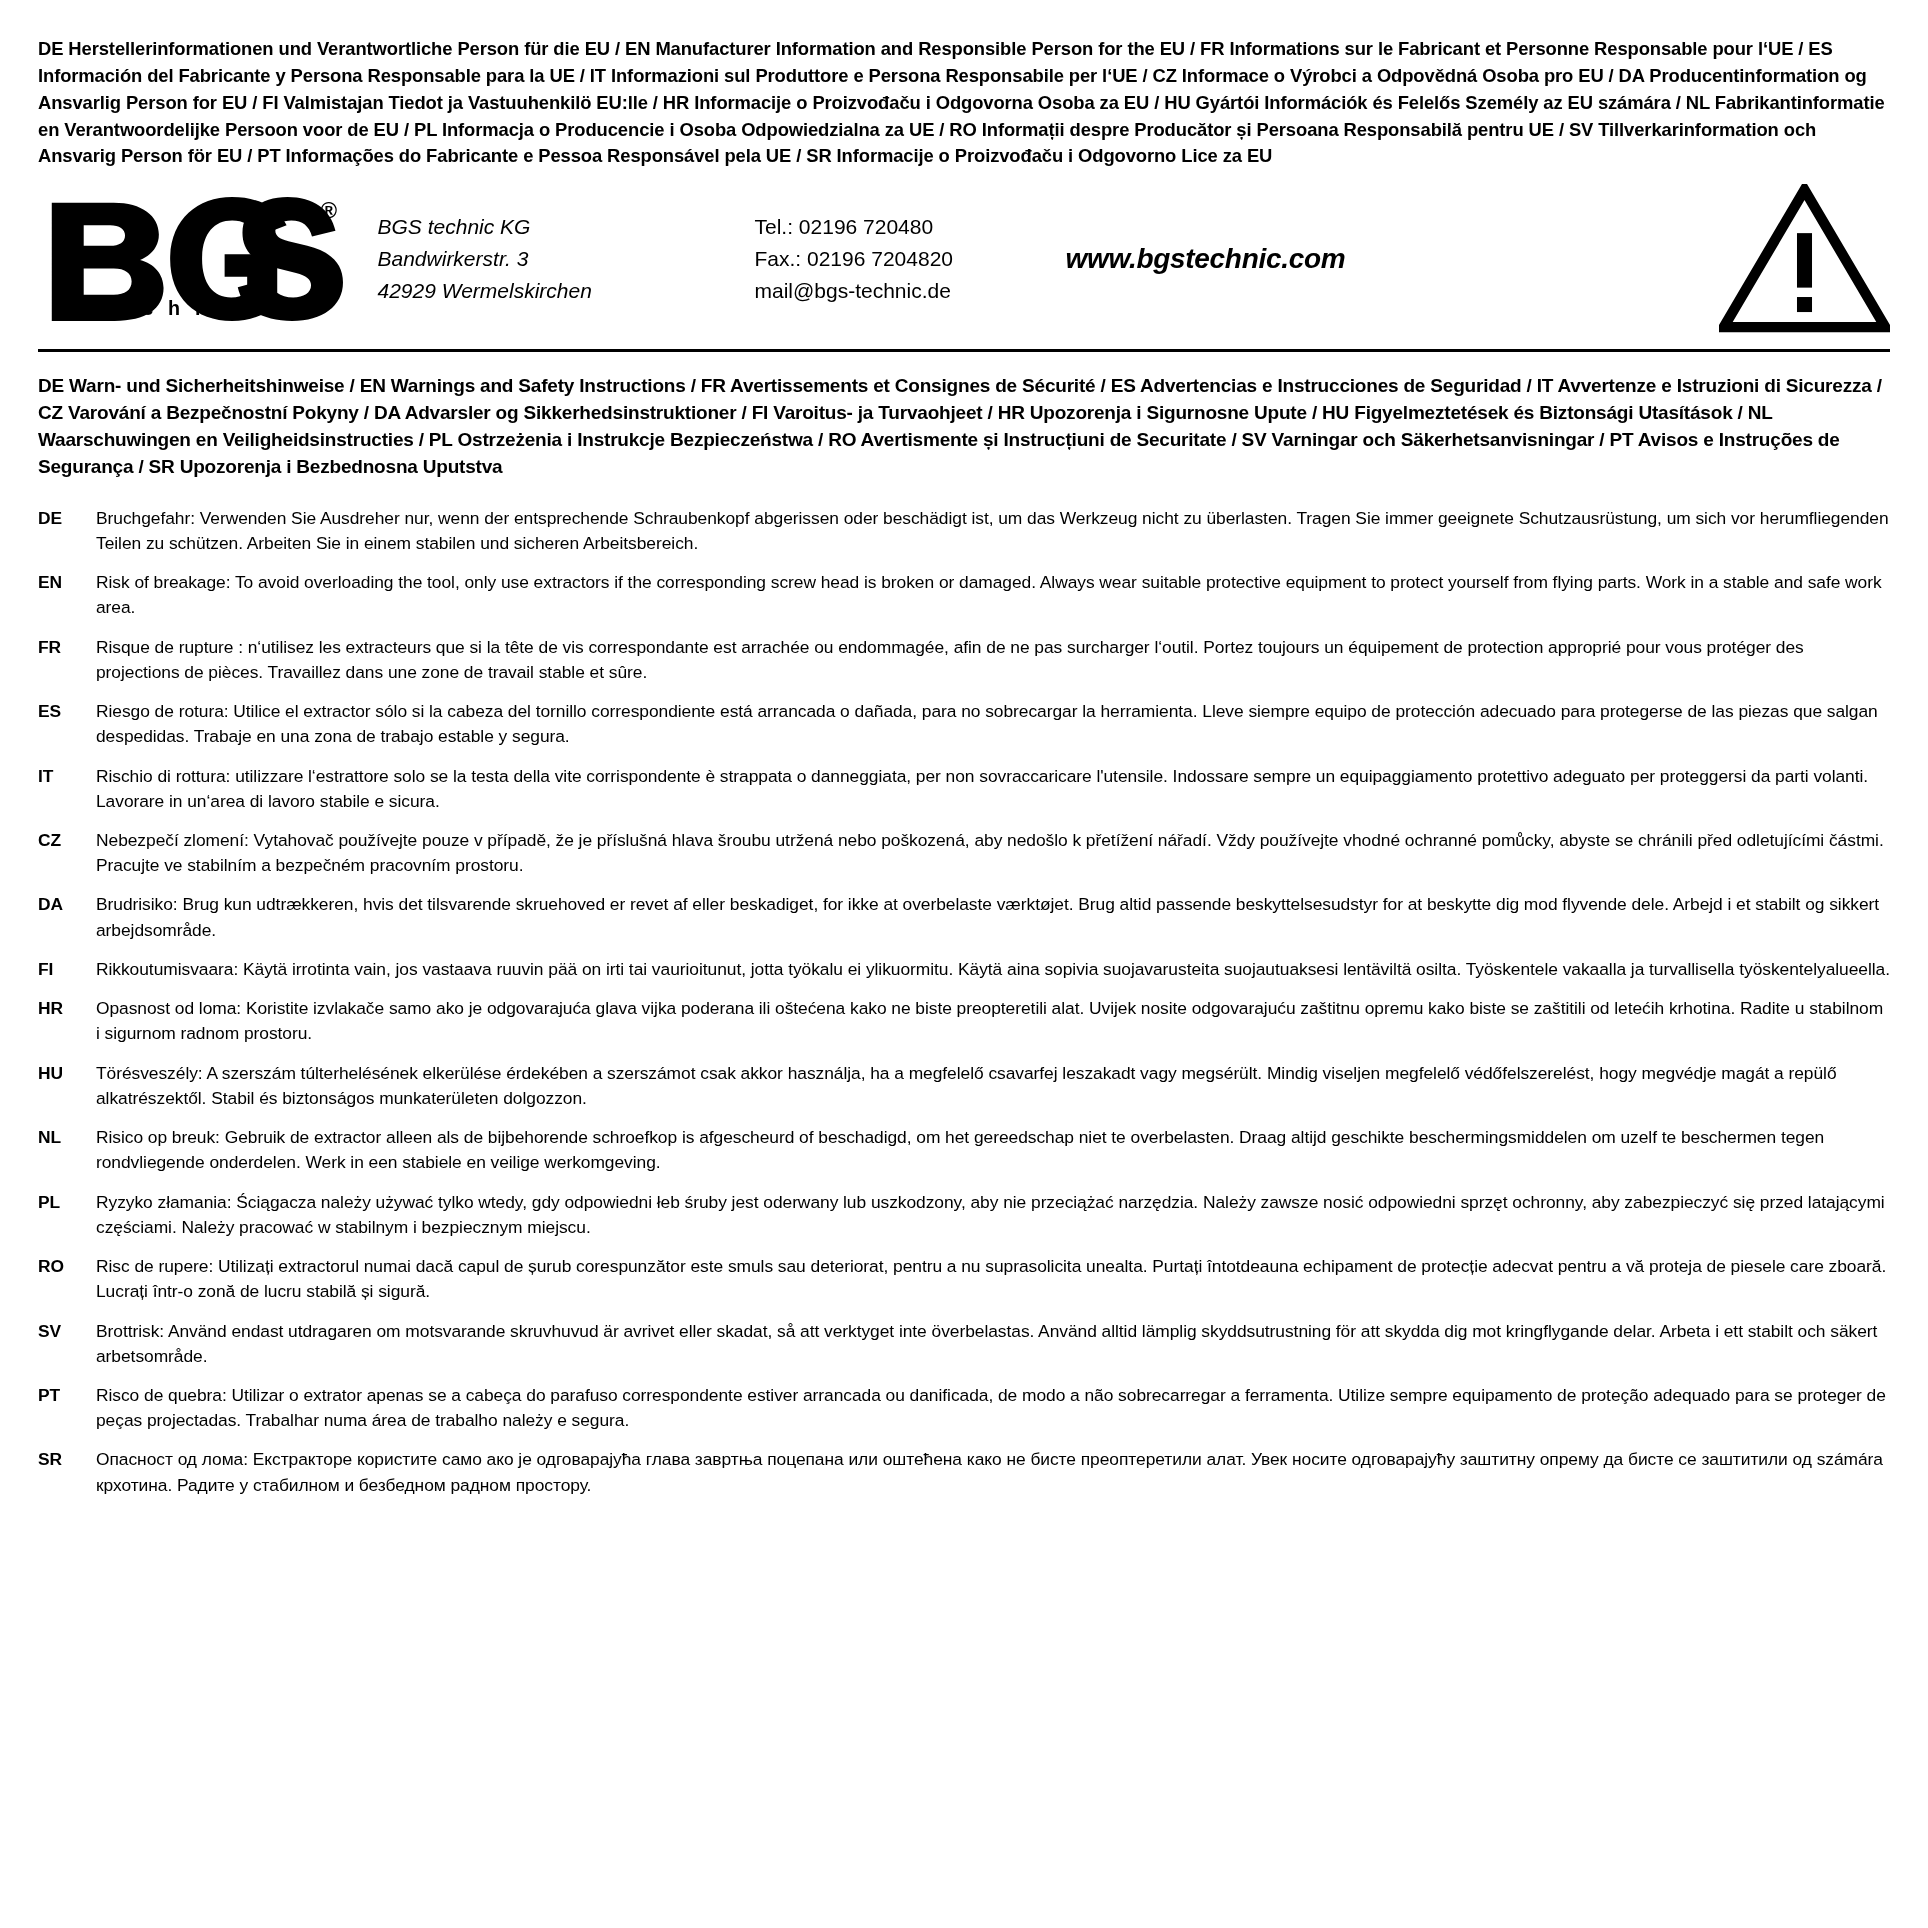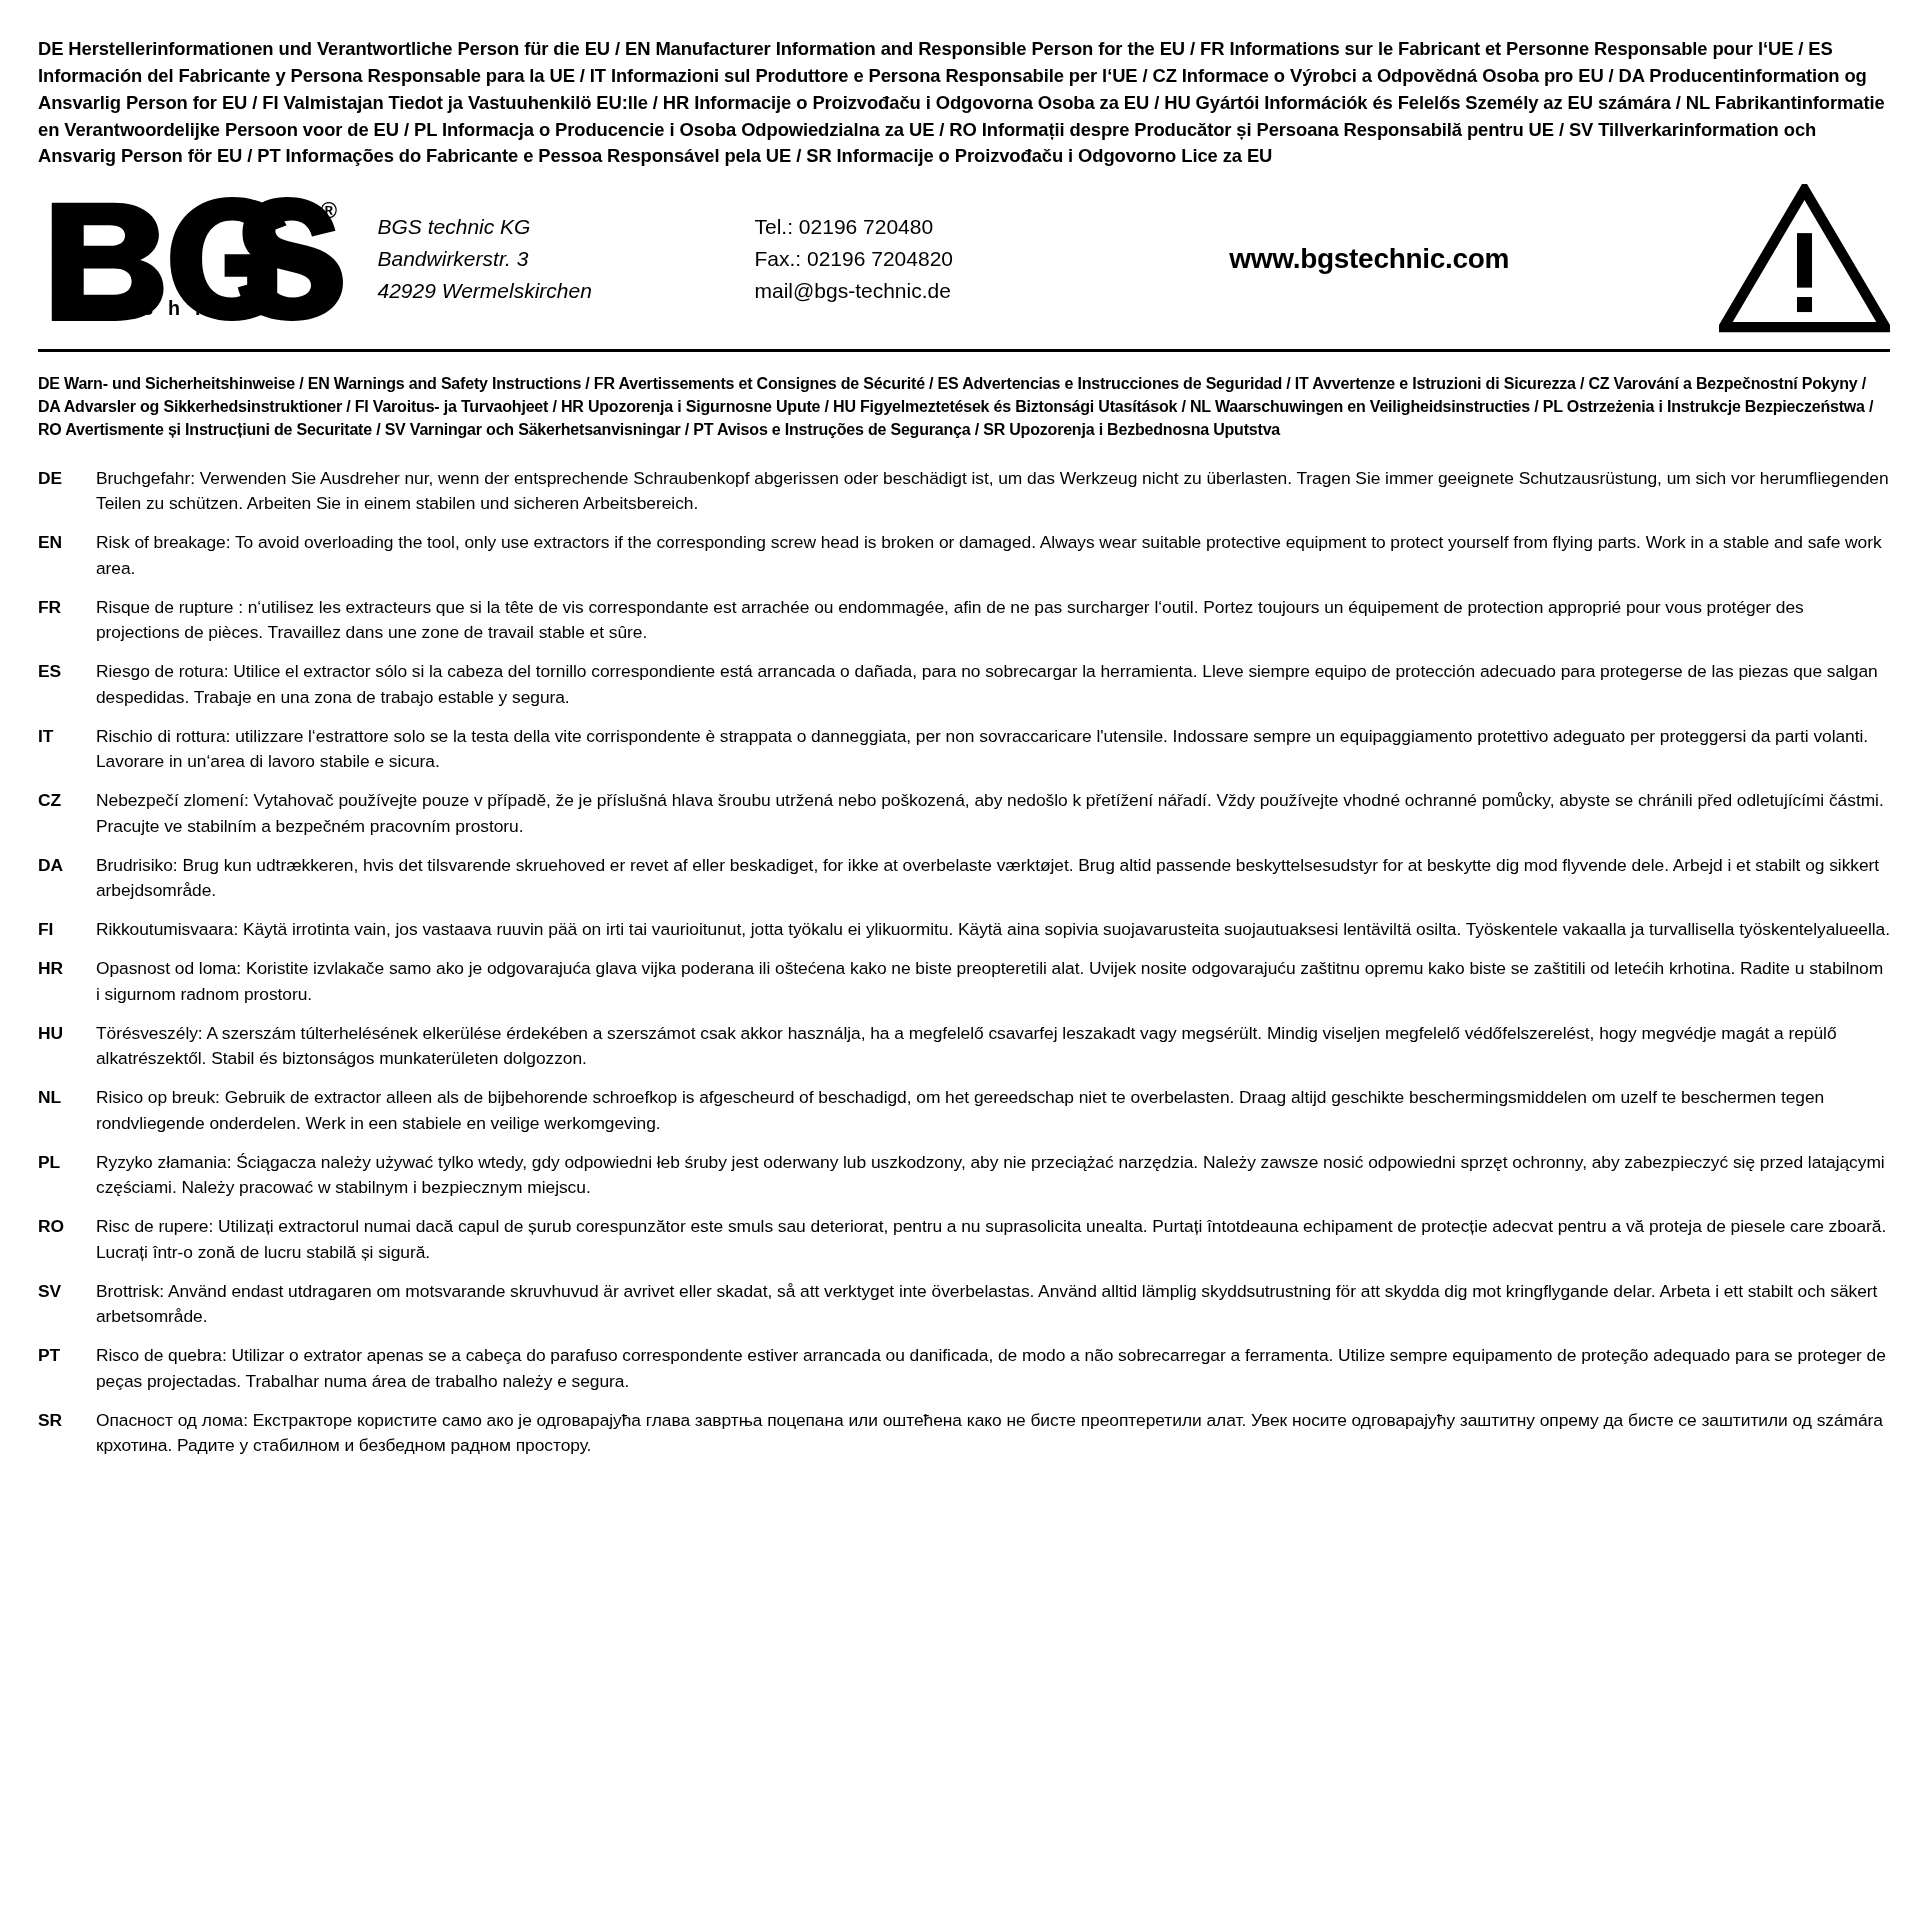--- a/index.html
+++ b/index.html
@@ -58,34 +58,35 @@
   }
   .tel-block {
     flex: 0 0 311px;
     font-size: 21px;
     line-height: 1.52;
   }
   .web-block {
     flex: 1 1 auto;
     font-size: 28px;
     font-weight: bold;
-    text-align: center;
+    text-align: left;
     letter-spacing: -0.3px;
     padding-right: 38px;
+    font-style: italic;
   }
   .warn-block {
     flex: 0 0 179px;
     display: flex;
     justify-content: flex-end;
     align-items: center;
   }
 
   
   .warn-heading {
-    font-size: 16px;
+    font-size: 19px;
     font-weight: bold;
     line-height: 1.42;
     letter-spacing: -0.2px;
     margin: 21px 0 4px 0;
   }
 
   
   .para-list {
     margin-top: 24.5px;
   }

